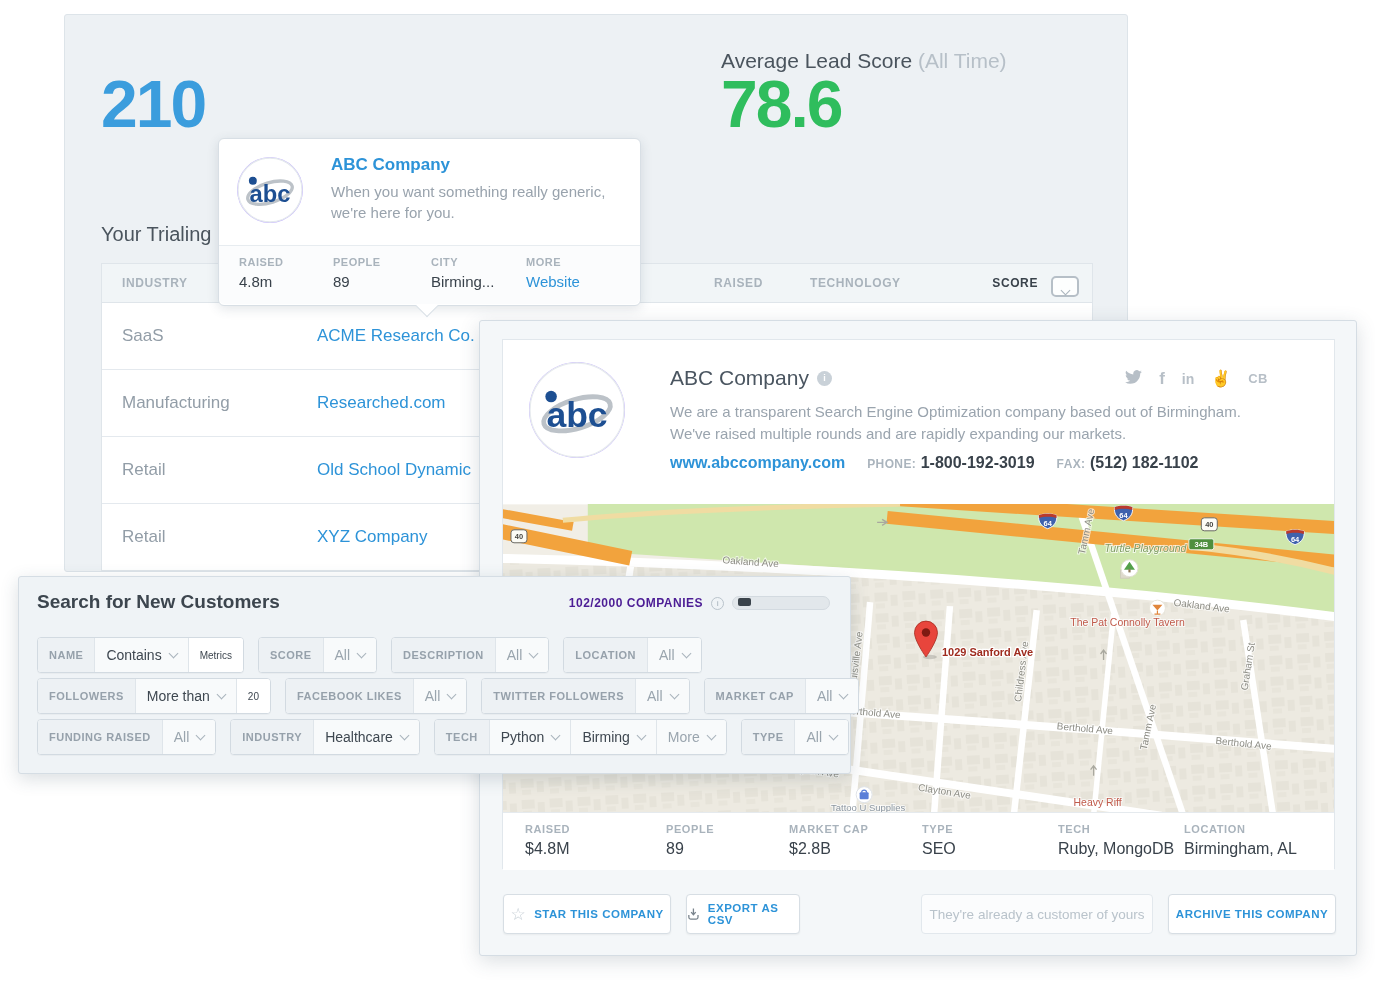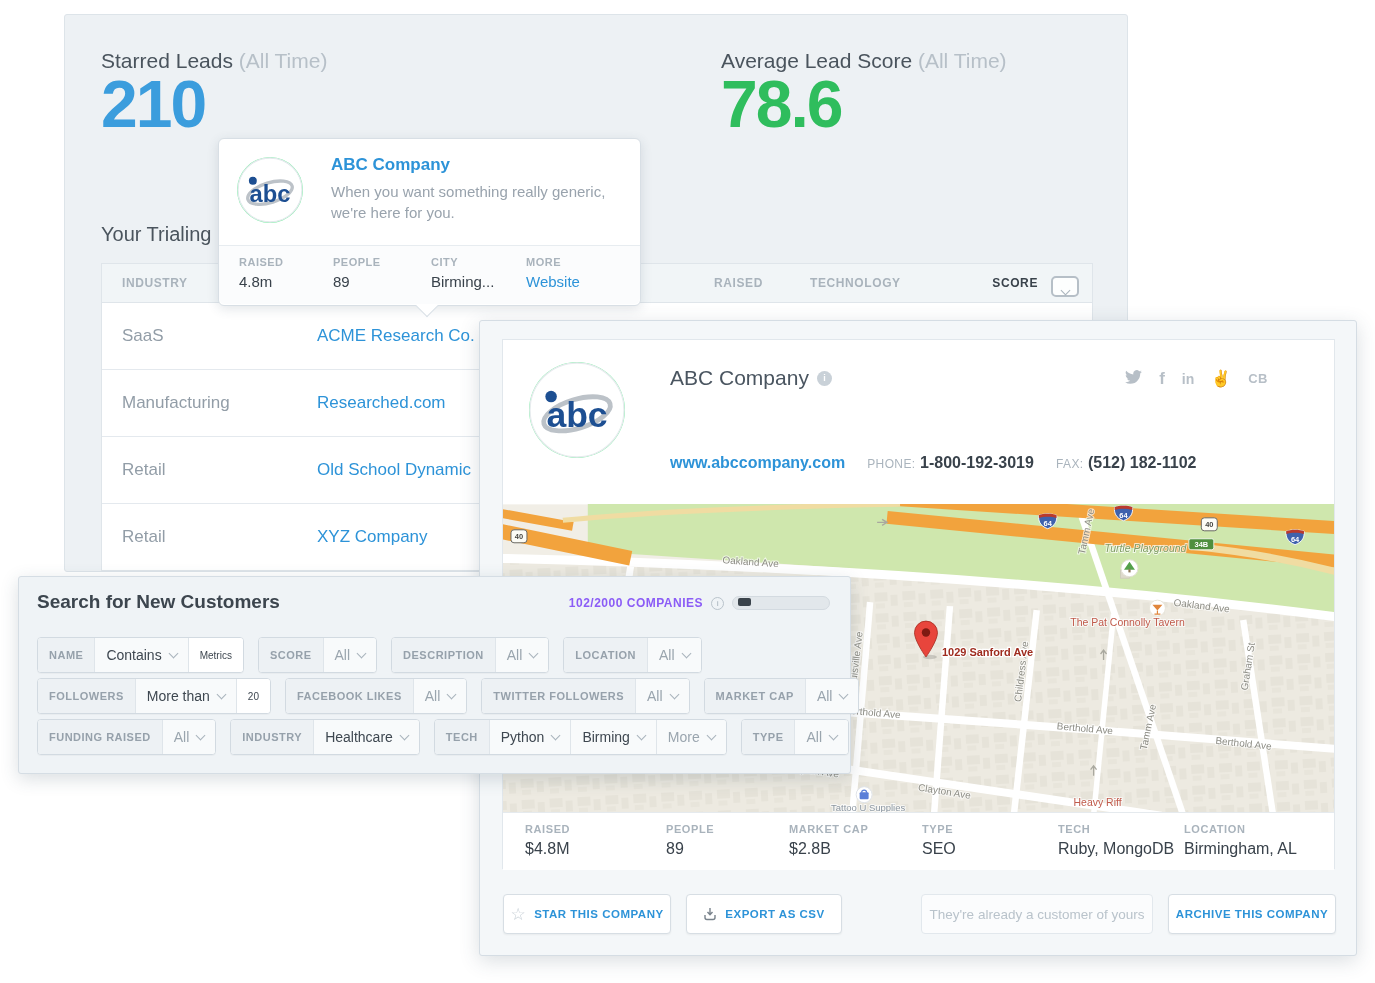--- a/index.html
+++ b/index.html
@@ -29,21 +29,21 @@
   .trow .ind{position:absolute;left:20px;top:23px;font-size:17px;color:#929da7}
   .trow .nm{position:absolute;left:215px;top:23px;font-size:17px;color:#2d93d8;text-decoration:none}
   .chev{width:6px;height:6px;border-right:1.5px solid #a9b3bc;border-bottom:1.5px solid #a9b3bc;
         transform:rotate(45deg);margin-top:-3px;flex:0 0 auto}
 
   
   #tooltip{left:218px;top:138px;width:421px;height:166px;background:#fff;border:1px solid #d8dfe5;
            border-radius:6px;box-shadow:0 3px 12px rgba(50,70,90,.14);z-index:20}
   #tooltip .arrow{position:absolute;left:200px;bottom:-8.5px;width:15px;height:15px;background:#fff;
                   border-right:1px solid #d8dfe5;border-bottom:1px solid #d8dfe5;transform:rotate(45deg)}
-  .logo-circle{border-radius:50%;overflow:hidden;background:#86efac}
+  .logo-circle{border-radius:50%;overflow:hidden;background:#c4b5fd}
   #tt-logo{position:absolute;left:18px;top:18px;width:66px;height:66px}
   #tt-name{position:absolute;left:112px;top:16px;font-size:17px;font-weight:600;color:#2d93d8}
   #tt-desc{position:absolute;left:112px;top:42px;width:300px;font-size:15px;line-height:21px;color:#99a3ad}
   #tt-div{position:absolute;left:0;top:106px;width:100%;border-top:1px solid #e7ecf0}
   #tt-stats{position:absolute;left:0;top:107px;width:100%;height:58px;background:#fbfcfd;border-radius:0 0 6px 6px}
   .tt-st{position:absolute;top:10px}
   .tt-st .l{font-size:11px;font-weight:bold;letter-spacing:.5px;color:#a9b3bc}
   .tt-st .v{font-size:15px;color:#39424b;margin-top:5px}
   .tt-st .v.link{color:#2d93d8;cursor:pointer}
 
@@ -57,66 +57,62 @@
             display:inline-flex;align-items:center;justify-content:center;cursor:pointer}
   #socials{position:absolute;right:66px;top:30px;display:flex;align-items:center;gap:17px;color:#b7bfc7}
   #socials .si{cursor:pointer;line-height:1}
   .si.fb{font-size:17px;font-weight:bold}
   .si.li{font-size:14px;font-weight:bold}
   .si.al{font-size:16px}
   .si.cb{font-size:13px;font-weight:bold;letter-spacing:.5px}
   #co-desc{position:absolute;left:167px;top:61px;font-size:15px;line-height:22px;color:#9aa4ae}
   #co-contact{position:absolute;left:167px;top:114px;display:flex;align-items:baseline;gap:22px;white-space:nowrap}
   #co-site{font-size:16px;font-weight:600;color:#2d93d8;cursor:pointer}
-  .clabel{font-size:12px;font-weight:normal;color:#aab4bd;letter-spacing:.4px}
+  .clabel{font-size:12px;font-weight:bold;color:#aab4bd;letter-spacing:.4px}
   .cval{font-size:16px;color:#39424b;font-weight:700}
   #map-wrap{position:absolute;left:0;top:164px;width:831px;height:308px;overflow:hidden;cursor:grab}
   #stats-row{position:absolute;left:0;top:472px;width:831px;height:57px;border-top:1px solid #e5eaee;background:#fff}
   .st{position:absolute;top:10px}
   .st .l{font-size:11px;font-weight:bold;letter-spacing:.6px;color:#a9b3bc}
   .st .v{font-size:16px;color:#39424b;margin-top:5px}
   .btn{position:absolute;top:573px;height:40px;background:#fff;border:1px solid #d7dee4;border-radius:4px;
        box-shadow:0 1px 2px rgba(0,0,0,.05);display:flex;align-items:center;justify-content:center;gap:8px;
        font-size:11.5px;font-weight:bold;letter-spacing:.5px;color:#2d93d8;cursor:pointer;box-sizing:border-box}
   #btn-star{left:23px;width:168px}
-  #btn-export{left:206px;width:156px}
+  #btn-export{left:206px;width:114px}
   #btn-customer{left:441px;width:232px;color:#b9c3cb;font-weight:normal;font-size:13.5px;letter-spacing:0;
                 background:#fbfcfd;border-color:#e2e8ed;box-shadow:none}
   #btn-archive{left:688px;width:168px}
   .star-glyph{font-size:17px;color:#c6cfd6;font-weight:normal}
 
   
   #search{left:18px;top:576px;width:831px;height:196px;background:#eff3f6;border:1px solid #d5dde4;
           box-shadow:0 5px 18px rgba(50,70,90,.18);z-index:40}
   #search-title{position:absolute;left:18px;top:14px;font-size:19px;font-weight:700;color:#3c454e}
   #count-wrap{position:absolute;right:20px;top:19px;display:flex;align-items:center;gap:8px}
-  #count-text{font-size:12px;font-weight:bold;letter-spacing:.5px;color:#8b5cf6}
+  #count-text{font-size:12px;font-weight:bold;letter-spacing:.5px;color:#4c1d95}
   .info-o{width:13px;height:13px;border-radius:50%;border:1px solid #b9c3cb;color:#b9c3cb;font-size:8px;font-weight:bold;
           display:flex;align-items:center;justify-content:center;box-sizing:border-box}
   #slider{width:96px;height:12px;background:#e2e7eb;border:1px solid #d3dae0;border-radius:7px;position:relative;cursor:pointer}
   #slider-thumb{position:absolute;left:5px;top:1px;width:13px;height:8px;background:#3a434b;border-radius:2px;cursor:grab}
   .frow{position:absolute;left:18px;display:flex;gap:14px}
   #frow0{top:60px} #frow1{top:101px} #frow2{top:142px}
   .fg{display:inline-flex;height:34px;border:1px solid #d2dae1;border-radius:4px;overflow:hidden;background:#fff;
       box-shadow:0 1px 1px rgba(0,0,0,.03);align-items:stretch}
   .seg{display:flex;align-items:center;padding:0 11px;border-right:1px solid #dfe5ea;white-space:nowrap;cursor:pointer}
   .seg:last-child{border-right:none}
   .seg.lab{background:#edf1f4;color:#96a1ab;font-size:11px;font-weight:bold;letter-spacing:.5px;cursor:default}
   .seg.val{background:#f8fafb;color:#3e4750;font-size:14px;gap:8px}
   .seg.val.muted{color:#9aa5ae}
   .seg.inp{background:#fff;color:#3e4750;font-size:10px}
 </style>
 </head>
 <body>
 
 <div id="dash" class="card">
-  <div class="abs stat-label" style="left:36px;top:34px">
-    <span>Starred Leads</span>
-    <span class="muted">(All Time)</span>
-  </div>
   <div id="starred-num" class="abs big-num" style="left:36px;top:56px">210</div>
 
   <div class="abs stat-label" style="left:656px;top:34px">
     <span>Average Lead Score</span>
     <span class="muted">(All Time)</span>
   </div>
   <div id="avg-num" class="abs big-num" style="left:656px;top:56px">78.6</div>
 
   <div id="section-title" class="abs">Your Trialing</div>
 
@@ -204,20 +200,24 @@
         <svg width="17" height="14" viewBox="0 0 24 20" fill="#b7bfc7">
             <path d="M23.95 2.57a10 10 0 01-2.82.77A4.96 4.96 0 0023.29.62c-.95.56-2.01.96-3.13 1.18A4.92 4.92 0 0011.77 6.3 13.94 13.94 0 011.64 1.16a4.92 4.92 0 001.52 6.57 4.9 4.9 0 01-2.23-.61v.06a4.92 4.92 0 003.95 4.83 4.96 4.96 0 01-2.22.08 4.93 4.93 0 004.6 3.42A9.87 9.87 0 010 17.54a13.9 13.9 0 007.55 2.21c9.06 0 14.01-7.5 14.01-14.01 0-.21 0-.42-.02-.63a10 10 0 002.41-2.54z"></path>
           </svg>
       </span>
       <span class="si fb">f</span>
       <span class="si li">in</span>
       <span class="si al">✌</span>
       <span class="si cb">CB</span>
     </div>
 
+    <div id="co-desc">
+      <div>We are a transparent Search Engine Optimization company based out of Birmingham.</div>
+      <div>We've raised multiple rounds and are rapidly expanding our markets.</div>
+    </div>
 
     <div id="co-contact">
       <span id="co-site">www.abccompany.com</span>
       <span><span class="clabel">PHONE:</span>
         <span class="cval">1-800-192-3019</span></span>
       <span><span class="clabel">FAX:</span>
         <span class="cval">(512) 182-1102</span></span>
     </div>
 
     <div id="map-wrap">

